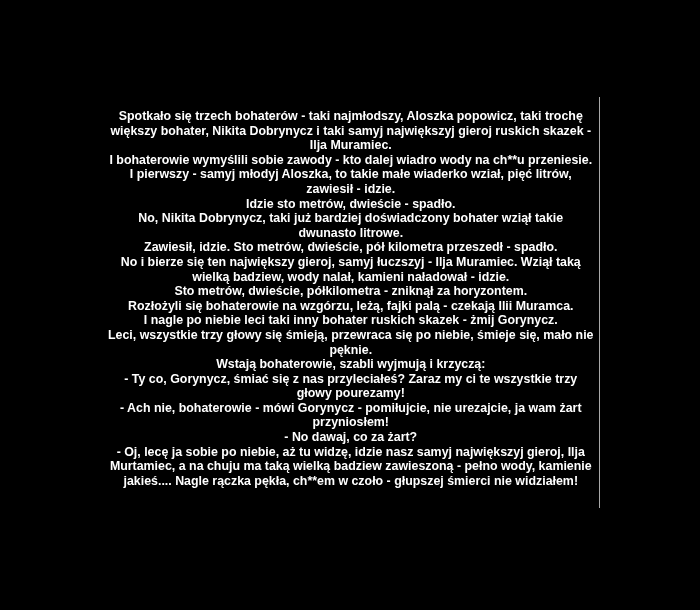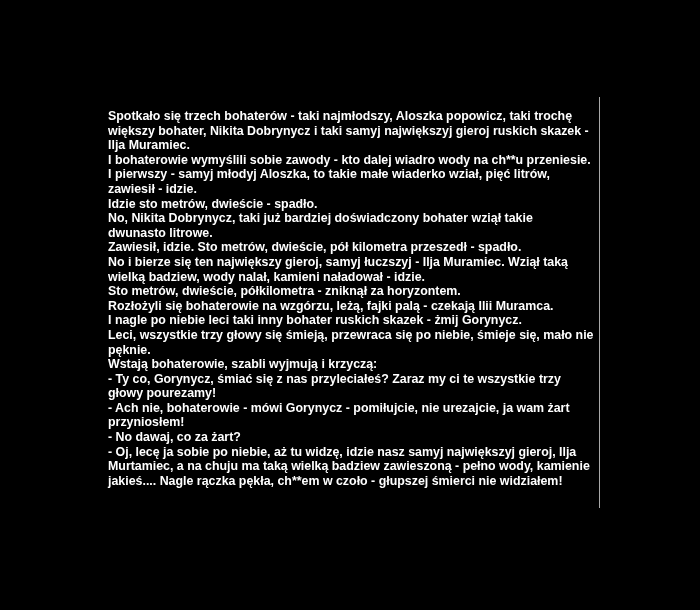--- a/index.html
+++ b/index.html
@@ -18,20 +18,21 @@
     position: absolute;
     left: 108px;
     top: 109px;
     color: #ffffff;
     font-family: "Liberation Sans", "DejaVu Sans", sans-serif;
     font-weight: bold;
     font-size: 12.4px;
     line-height: 14.6px;
     white-space: pre;
     letter-spacing: 0px;
+    text-align: center;
   }
   .divider {
     position: absolute;
     left: 599px;
     top: 97px;
     width: 1px;
     height: 411px;
   }
 </style>
 </head>

